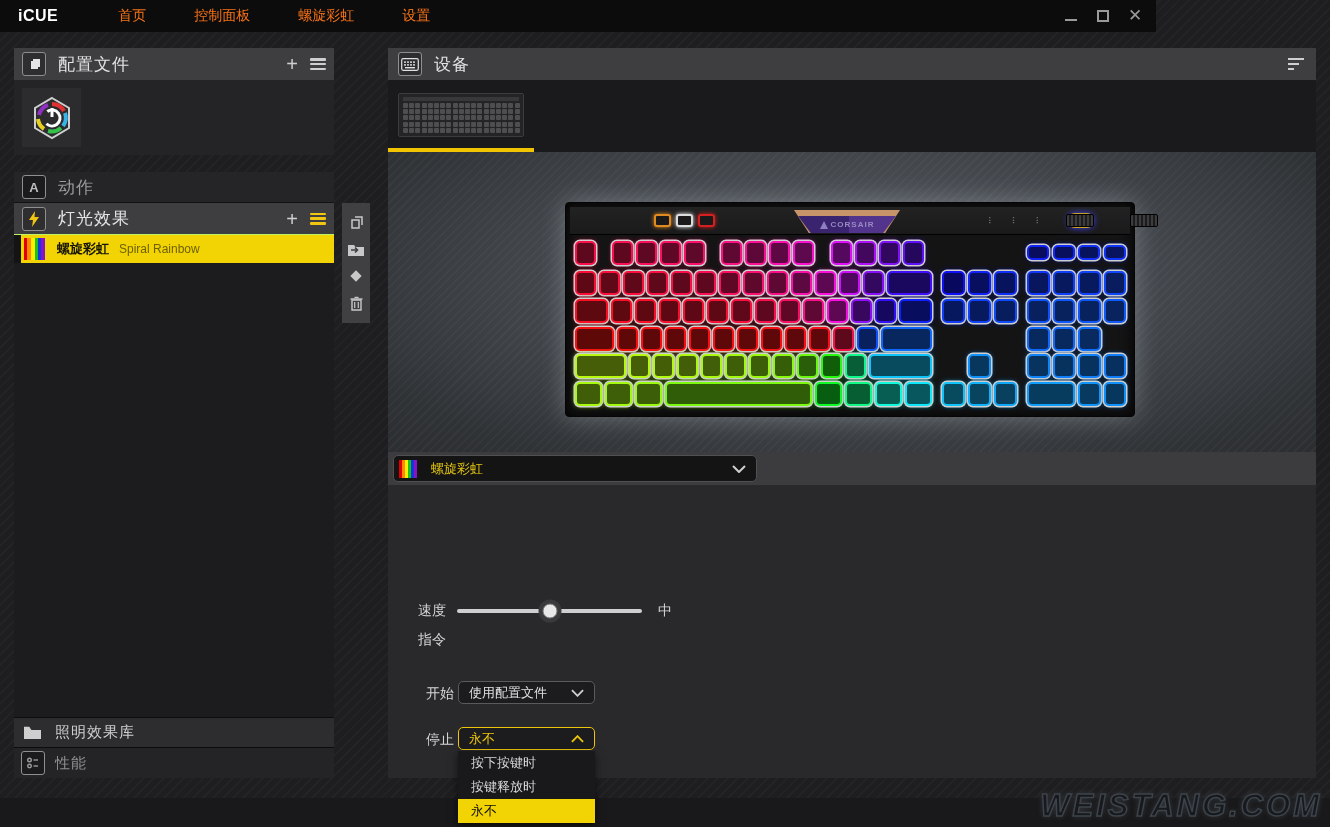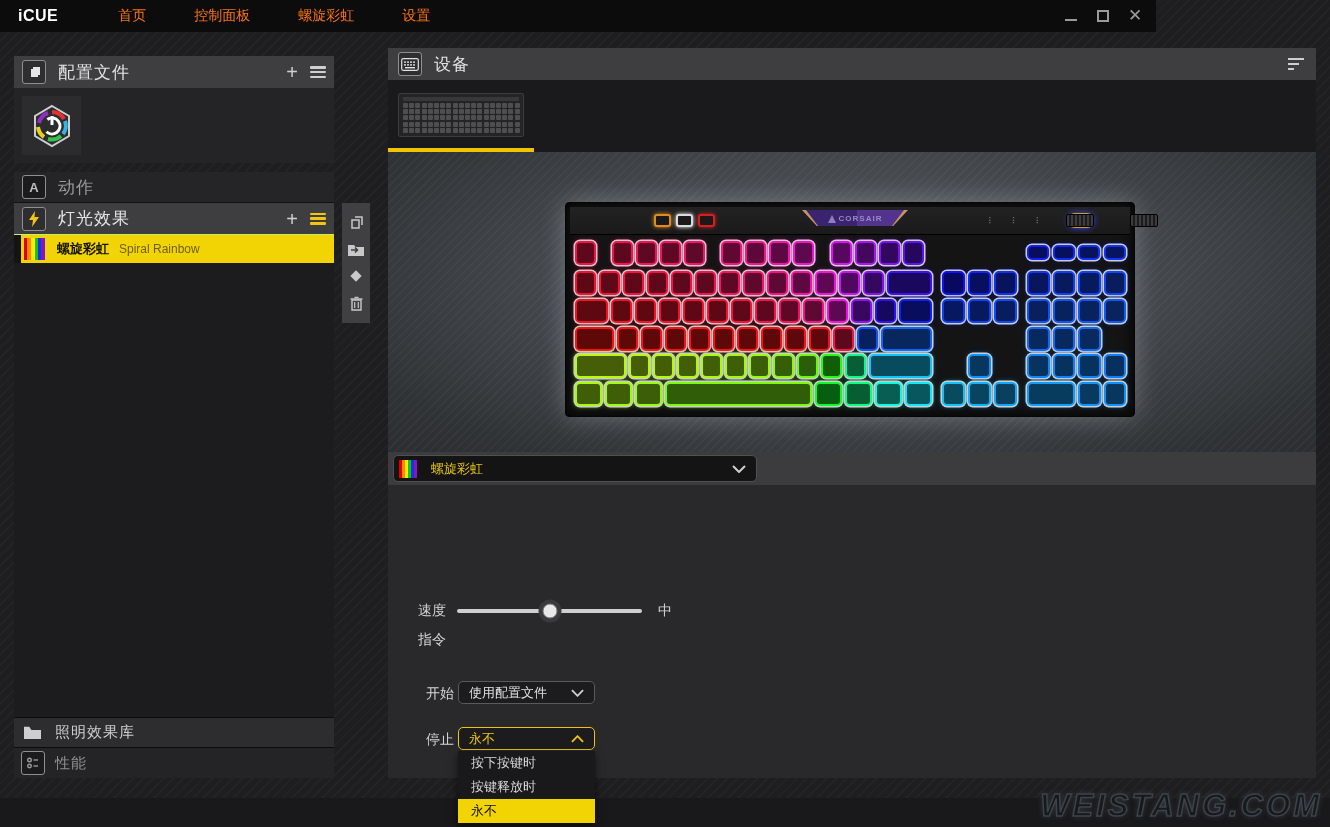--- a/index.html
+++ b/index.html
@@ -26,21 +26,21 @@
   .phead { height:32px; background:#3e3e40; display:flex; align-items:center; padding:0 8px; }
   .iconbox { width:24px; height:24px; border:1px solid #8f8f8f; border-radius:3px;
     display:flex; align-items:center; justify-content:center; flex:0 0 auto; background:rgba(0,0,0,.25); }
   .ptitle { font-size:17px; color:#e3e3e3; margin-left:12px; flex:1; letter-spacing:1px; }
   .hplus { font-size:20px; color:#cfcfcf; margin-right:12px; line-height:20px; }
   .hbars { width:16px; height:12px; display:flex; flex-direction:column; justify-content:space-between; }
   .hbars i { display:block; height:2.5px; background:#cfcfcf; border-radius:1px; }
   .hbars.yellow i { background:#f0c613; }
 
   
-  .profiles-panel { position:absolute; left:14px; top:56px; width:320px; z-index:2; }
+  .profiles-panel { position:absolute; left:14px; top:48px; width:320px; z-index:2; }
   .profiles-body { background:#242427; height:75px; display:flex; align-items:stretch; padding:8px; }
   .ptile-icon { width:59px; height:59px; background:#2c2c2f; display:flex; align-items:center; justify-content:center; }
   .ptile-name { font-size:15px; color:#f0f0f0; margin:12px 0 0 24px; }
 
   .left-panel { position:absolute; left:14px; top:172px; width:320px; height:606px; z-index:2;
     display:flex; flex-direction:column; background:#1c1c1e; }
   .sechead-dark { height:31px; background:#252527; display:flex; align-items:center; padding:0 8px; border-bottom:1px solid #121214;}
   .sechead-dark .ptitle { color:#9b9b9b; }
   .aicon { font-size:13px; color:#bdbdbd; font-weight:bold; }
   .bolt { width:12px; height:16px; }
@@ -90,23 +90,23 @@
     background:repeating-linear-gradient(135deg, rgba(255,255,255,.03) 0 1.5px, transparent 1.5px 6px); }
 
   
   .kb { position:absolute; left:177px; top:50px; width:570px; height:215px; background:#141415;
     border:1px solid #050505; border-radius:4px; box-shadow:0 0 26px rgba(205,215,225,.33), inset 0 0 14px #000; z-index:2; }
   .kb .bezel { position:absolute; left:4px; right:4px; top:4px; height:28px;
     background:linear-gradient(#222,#1a1a1b); border-bottom:1px solid #000; }
   .kb .keys { position:absolute; left:8px; top:38px; width:554px; height:170px; }
   .kkey { position:absolute; border-radius:5px; }
   .bz-btn { position:absolute; top:7px; width:17px; height:13px; border-radius:3px; background:#1a1a1a; }
-  .kb-logo { position:absolute; left:232px; top:3px; width:106px; height:16px;
+  .kb-logo { position:absolute; left:224px; top:3px; width:106px; height:23px;
     clip-path:polygon(0 0,100% 0,86% 100%,14% 100%); background:#c79368;
-    display:flex; align-items:flex-start; justify-content:center;
+    display:flex; align-items:flex-end; justify-content:center;
     box-shadow:0 0 12px 4px rgba(140,90,200,.55); }
   .kb-logo .inner { width:98px; height:17px; clip-path:polygon(0 0,100% 0,87% 100%,13% 100%);
     background:linear-gradient(90deg,#3a2470 0 52%,#53348c 52% 100%);
     display:flex; align-items:center; justify-content:center; gap:3px; }
   .kb-logo .sails { width:0; height:0; border-left:4px solid transparent; border-right:4px solid transparent;
     border-bottom:8px solid #8d7fc0; }
   .kb-logo .ctext { font-size:8px; color:#978ac2; letter-spacing:1px; font-weight:bold; }
   .kb-dots { position:absolute; left:418px; top:9px; width:54px; display:flex; justify-content:space-between; }
   .kb-dots span { color:#6a6a6a; font-size:9px; line-height:10px; }
   .kb-mute { position:absolute; left:528px; top:6px; width:26px; height:15px; border-radius:7px;

